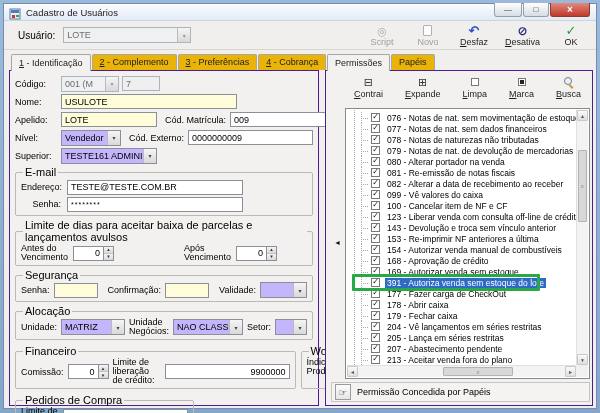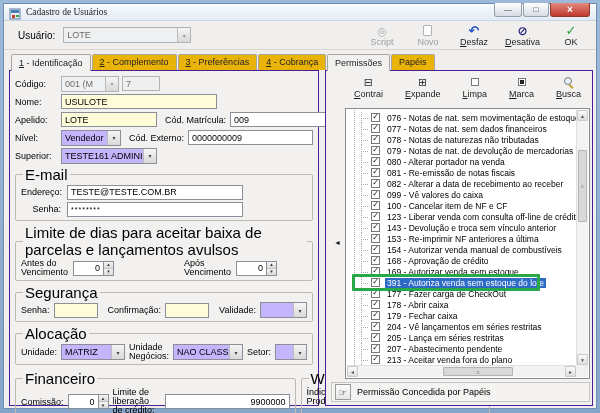--- a/index.html
+++ b/index.html
@@ -8,21 +8,21 @@
   }
   *{box-sizing:border-box;margin:0;padding:0;font-family:"Liberation Sans","DejaVu Sans",sans-serif;}
   html,body{width:600px;height:413px;overflow:hidden;background:#fff;}
   .window{width:600px;height:413px;background:linear-gradient(#9db9d9,#86a6c9);padding:3px 3px 4px 3px;position:relative;}
   .win-inner{height:100%;display:flex;flex-direction:column;background:#f0efed;border:1px solid #6d8fb4;}
 
   
   .titlebar{height:17px;flex:0 0 17px;display:flex;align-items:center;padding:0 5px;
     background:linear-gradient(#fbfcfe,#e2ebf6);border-bottom:1px solid #c9d6e4;position:relative;}
   .app-icon{width:12px;height:12px;margin-right:5px;flex:0 0 12px;}
-  .title{font-size:9.5px;color:#1d1d1d;font-family:Liberation Serif, serif;}
+  .title{font-size:9.5px;color:#1d1d1d;}
   .win-controls{position:absolute;top:-1px;right:6px;display:flex;}
   .win-btn{height:14px;display:flex;align-items:center;justify-content:center;
     border:1px solid #93a0ac;border-top:none;border-radius:0 0 3px 3px;margin-left:1px;
     background:linear-gradient(#fefefe,#d6dde4);font-size:8px;color:#333;cursor:default;}
   .win-btn.min{width:28px;}
   .win-btn.max{width:26px;}
   .win-btn.close{width:40px;background:linear-gradient(#e08a7e,#c0392b);color:#fff;font-size:10px;font-weight:bold;border-color:#913а2a;border-color:#913a2a;}
 
   
   .topbar{height:29px;flex:0 0 29px;display:flex;align-items:center;padding:0 10px 0 14px;
@@ -63,21 +63,21 @@
   
   .left-body{padding:4px 5px 0 5px;font-size:9px;}
   .frow{display:flex;align-items:center;height:17px;margin-bottom:1px;}
   .flabel{width:46px;flex:0 0 46px;}
   .flabel2{margin-left:8px;white-space:nowrap;}
   .tbox{height:15px;border:1px solid var(--bd);background:#fff;font-size:9px;padding:0 3px;color:#000;outline:none;}
   .tbox.yellow{background:var(--yellow);}
   .tbox.disabled{background:#efefef;color:#6e6e6e;border-color:#aeb4bb;}
   .tbox.num{text-align:right;}
   .grp{border:1px solid var(--grp);border-radius:2px;padding:1px 5px 3px;margin:2px 0 3px;}
-  .grp legend{font-size:15px;padding:0 2px;margin-left:2px;}
+  .grp legend{font-size:11px;padding:0 2px;margin-left:2px;}
   .spin{display:flex;align-items:stretch;height:15px;}
   .spin .tbox{width:30px;text-align:right;border-right:none;height:15px;}
   .spin-btns{width:11px;flex:0 0 11px;display:flex;flex-direction:column;border:1px solid var(--bd);}
   .spin-btns span{flex:1;display:flex;align-items:center;justify-content:center;font-size:4.5px;
     color:#333;background:linear-gradient(#f5f5f5,#d9d9d9);}
   .spin-btns span:first-child{border-bottom:1px solid #c2c2c2;}
   .lbl2{line-height:9px;font-size:9px;}
   .browse-btn{width:16px;height:15px;border:1px solid #9a9a9a;background:linear-gradient(#f7f7f7,#dedede);
     font-size:8px;display:flex;align-items:center;justify-content:center;margin-left:2px;}
 
@@ -213,21 +213,21 @@
             <span class="flabel">Código:</span>
             <div class="combo disabled" style="width:58px">
               <span class="val">001 (M</span>
               <span class="arrow-btn">▾</span>
             </div>
             <input class="tbox disabled" style="width: 38px; margin-left: 3px;" readonly="" value="7">
           </div>
 
           <div class="frow">
             <span class="flabel">Nome:</span>
-            <input class="tbox yellow" style="width: 156px;" readonly="" value="USULOTE">
+            <input class="tbox yellow" style="width: 176px;" readonly="" value="USULOTE">
           </div>
 
           <div class="frow">
             <span class="flabel">Apelido:</span>
             <input class="tbox yellow" style="width: 96px;" readonly="" value="LOTE">
             <span class="flabel2">Cód. Matrícula:</span>
             <input class="tbox" style="flex: 1 1 0%; margin-left: 4px;" readonly="" value="009">
           </div>
 
           <div class="frow">

